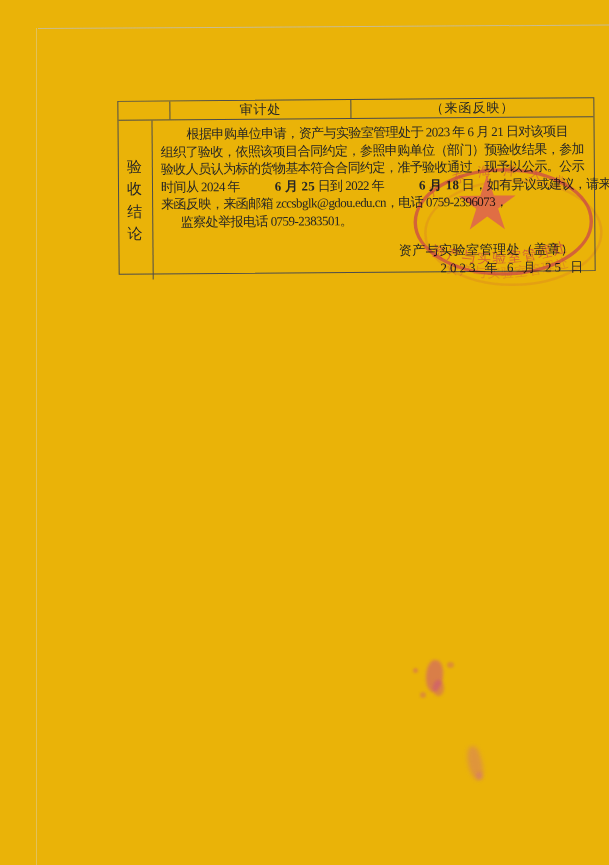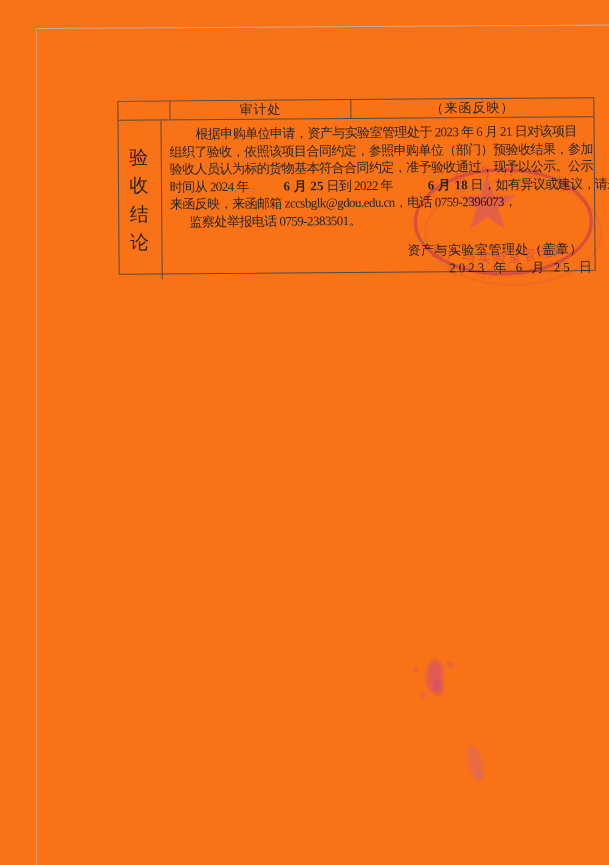--- a/index.html
+++ b/index.html
@@ -2,21 +2,21 @@
 <html><head>
 <meta charset="utf-8">
 <style>
   html,body{margin:0;padding:0;}
   body{
     width:609px;height:865px;position:relative;overflow:hidden;
     background:#fbfbf8;
     font-family:"Liberation Serif","DejaVu Serif",serif;
     color:#262626;
   }
-  .paper{position:absolute;inset:0;background:#f97316;}
+  .paper{position:absolute;inset:0;background:#eab308;}
   .edge-top{
     position:absolute;left:38px;top:28px;width:575px;height:1px;
     background:#bfbfbc;opacity:.75;transform:rotate(-0.35deg);transform-origin:left center;
   }
   .edge-left{
     position:absolute;left:36px;top:28px;bottom:0;width:1px;
     background:#d6d6d2;opacity:.4;
   }
   
   .doc-table{
@@ -30,21 +30,21 @@
   .row{display:flex;}
   .row-header{height:22px;border-bottom:1.4px solid #4c4c4c;}
   .row-body{flex:1;}
   .cell{box-sizing:border-box;}
   .c-left{width:52px;border-right:1.4px solid #4c4c4c;display:flex;align-items:center;justify-content:center;}
   .c-dept{width:181px;border-right:1.4px solid #4c4c4c;display:flex;align-items:center;justify-content:center;}
   .c-note{flex:1;display:flex;align-items:center;justify-content:center;}
   .c-content{flex:1;padding:5px 4px 0 8px;position:relative;}
   .hdr-txt{font-size:13px;letter-spacing:1px;}
   .row-label{
-    width:2.2em;font-size:19px;line-height:1.5;letter-spacing:2px;
+    width:2.2em;font-size:15px;line-height:1.5;letter-spacing:2px;
     text-align:center;word-break:break-all;
   }
   
   .para-line{
     font-size:13px;line-height:17.5px;letter-spacing:-0.55px;
     white-space:nowrap;
   }
   .para-line .b{font-weight:bold;letter-spacing:0.2px;margin-left:32px;}
   .sign-line{
     font-size:13px;line-height:18px;text-align:right;padding-right:50px;

